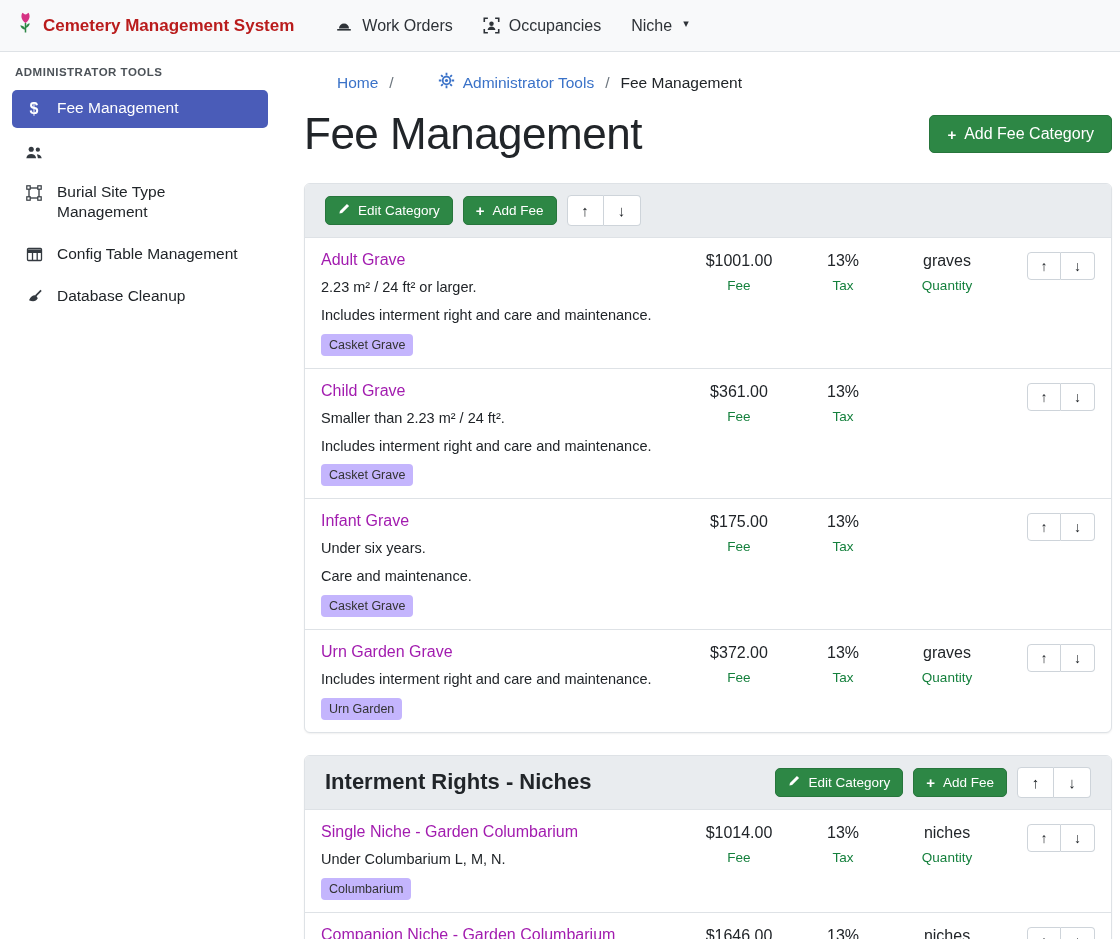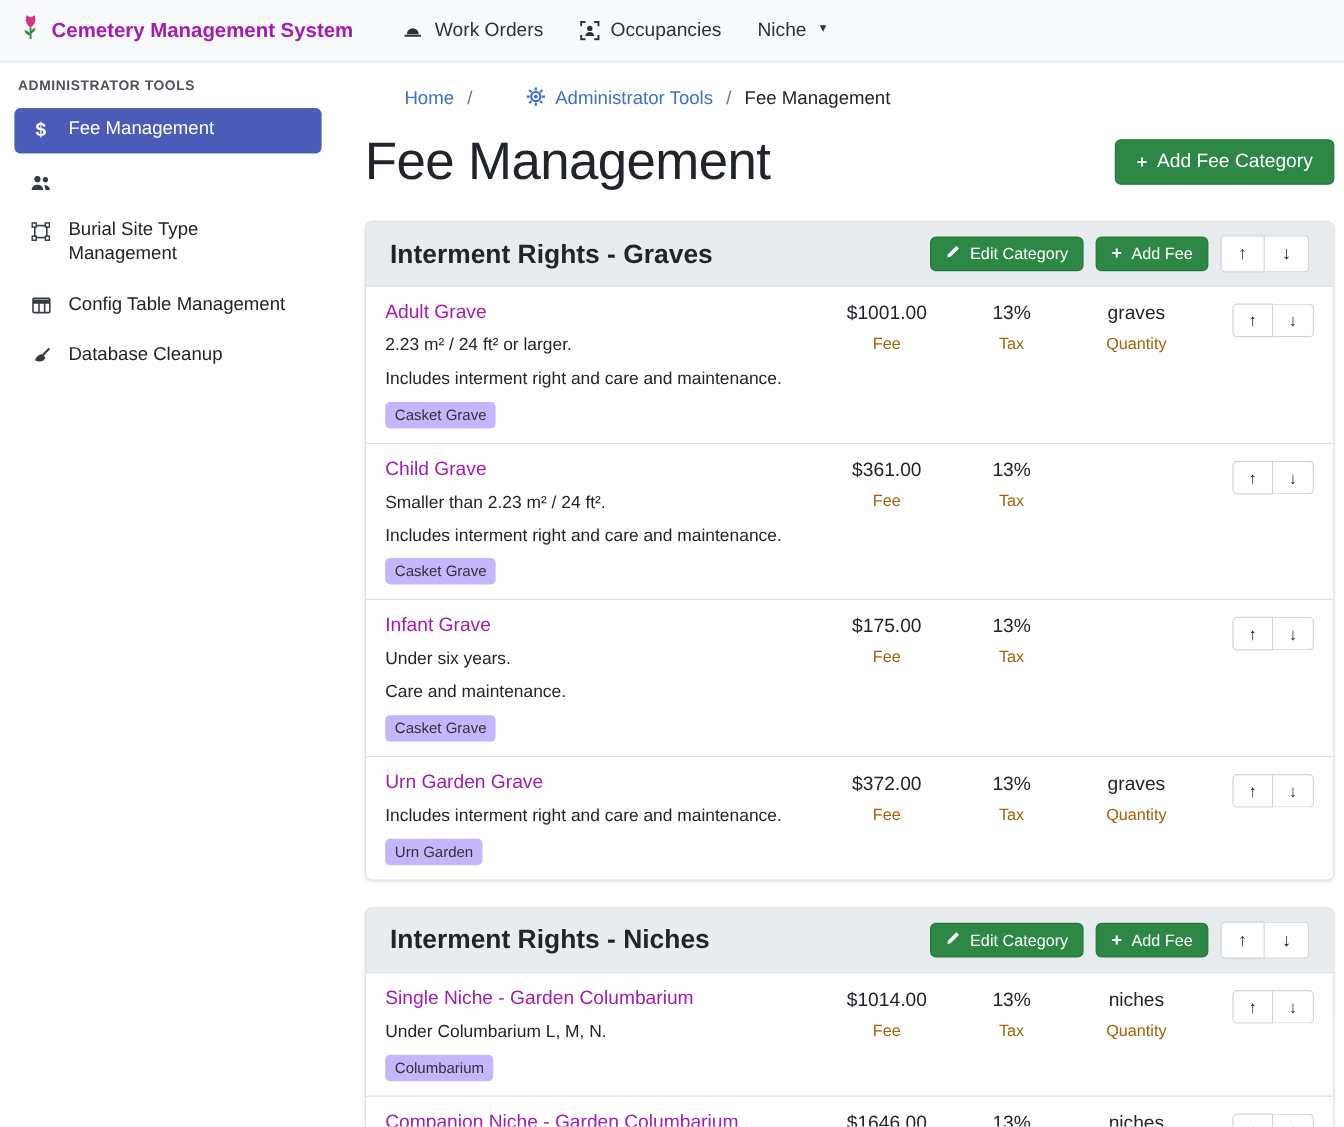--- a/index.html
+++ b/index.html
@@ -4,21 +4,21 @@
 <style>
   * { margin:0; padding:0; box-sizing:border-box; }
   html,body { background:#fff; }
   body { font-family:"Liberation Sans","DejaVu Sans",sans-serif; color:#212529; }
   #app { width:1120px; height:939px; overflow:hidden; background:#fff; }
 
   
   .navbar { height:52px; background:#f8f9fa; border-bottom:1px solid #dee2e6;
             display:flex; align-items:center; padding:0 16px; }
   .brand { display:flex; align-items:center; gap:8px; font-weight:700; font-size:17px;
-           color:#a21caf; margin-right:26px; cursor:pointer; white-space:nowrap; }
+           color:#b91c1c; margin-right:26px; cursor:pointer; white-space:nowrap; }
   .nav-item { display:flex; align-items:flex-start; gap:9px; padding:8px 15px; font-size:16px;
               color:#2d3237; cursor:pointer; white-space:nowrap; }
   .nav-item svg { display:block; }
   .chev { font-size:11px; color:#2d3237; margin-left:2px; }
   .nav-right { margin-left:auto; }
 
   
   .layout { display:flex; align-items:flex-start; height:887px; }
   .sidebar { width:280px; flex-shrink:0; padding:14px 12px 0 12px; }
   .side-heading { font-size:11.5px; font-weight:700; letter-spacing:.5px; color:#4c5258;
@@ -66,21 +66,21 @@
   .fee-main { flex:1; min-width:0; padding-right:6px; }
   .fee-name { display:inline-block; color:#a21caf; font-weight:400; font-size:16px;
               margin-bottom:9px; text-decoration:none; cursor:pointer; }
   .fee-desc { font-size:14.5px; color:#212529; margin-bottom:9px; line-height:1.3; }
   .fee-desc:empty { display:none; }
   .badge { display:inline-block; background:#c4b5fd; color:#333; font-size:12.5px;
            padding:4px 8px; border-radius:4px; }
   .col { flex-shrink:0; text-align:center; padding-top:1px; }
   .col-fee { width:112px; } .col-tax { width:96px; } .col-qty { width:112px; }
   .col .val { font-size:16px; color:#212529; margin-bottom:8px; }
-  .col .lbl { font-size:13.5px; color:#a16207;text-align:center; }
+  .col .lbl { font-size:13.5px; color:#15803d;text-align:center; }
   .col .val:empty, .col .lbl:empty { display:none; }
   .row-arrows { width:92px; flex-shrink:0; display:flex; justify-content:flex-end; padding-top:1px; }
   .row-arrow { width:34px; height:28px; font-size:14px; }
 </style>
 </head>
 <body>
 
 <div id="app">
 
   <div class="navbar">
@@ -205,21 +205,20 @@
       <div class="title-row">
         <h1 class="page-title">Fee Management</h1>
         <button class="btn btn-green btn-lg">
           <span class="plus-glyph">+</span>
           <span>Add Fee Category</span>
         </button>
       </div>
 
       <div class="card">
         <div class="card-header">
-          <span class="card-title">Interment Rights - Graves</span>
           <button class="btn btn-green btn-sm">
             <span>
               <svg width="12" height="12" viewBox="0 0 16 16">
                   <path d="M11.9 1.2l2.9 2.9-9.3 9.3-3.6.7.7-3.6z" fill="#fff"></path>
                 </svg>
             </span>
             <span>Edit Category</span>
           </button>
           <button class="btn btn-green btn-sm">
             <span class="plus-glyph">+</span>

